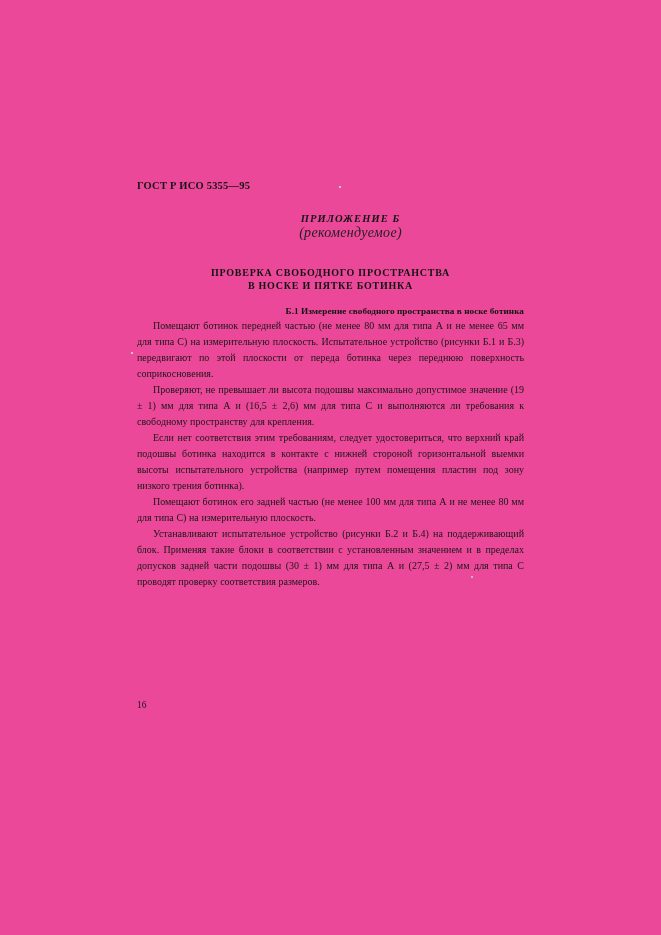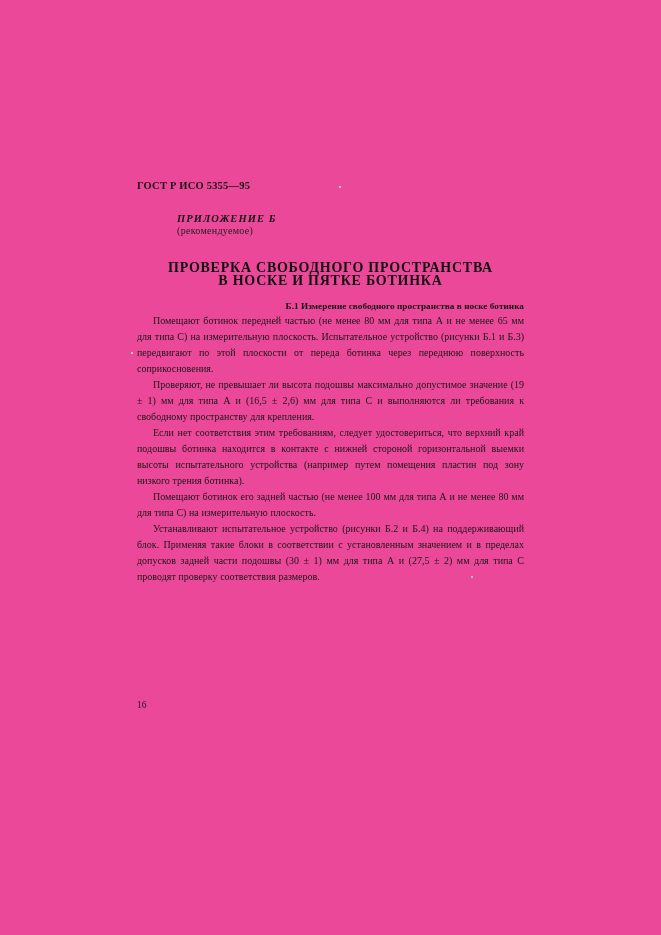--- a/index.html
+++ b/index.html
@@ -25,42 +25,43 @@
   .gost-header {
     font-family: "Liberation Serif", "DejaVu Serif", serif;
     font-weight: bold;
     font-size: 10.5px;
     letter-spacing: 0.2px;
     color: #141414;
     margin: 0 0 22px 0;
     white-space: nowrap;
   }
   .annex-block {
-    text-align: left;
+    text-align: center;
     margin: 0 0 4px 0;
     padding-left: 40px;
   }
   .annex-title {
     font-style: italic;
     font-weight: bold;
     font-size: 10.5px;
     letter-spacing: 1.1px;
     color: #141414;
     margin: 0;
   }
   .annex-sub {
-    font-size: 10px;
+    font-style: italic;
+    font-size: 14px;
     letter-spacing: 0.3px;
     color: #1e1e1e;
     margin: 1px 0 0 0;
   }
   .doc-title {
     text-align: center;
     font-weight: bold;
-    font-size: 14px;
+    font-size: 10px;
     letter-spacing: 0.75px;
     line-height: 12.5px;
     color: #111111;
     margin: 26px 0 14px 0;
   }
   .doc-title div { white-space: nowrap; }
   .sec-heading {
     font-weight: bold;
     font-size: 9.2px;
     letter-spacing: 0.05px;

